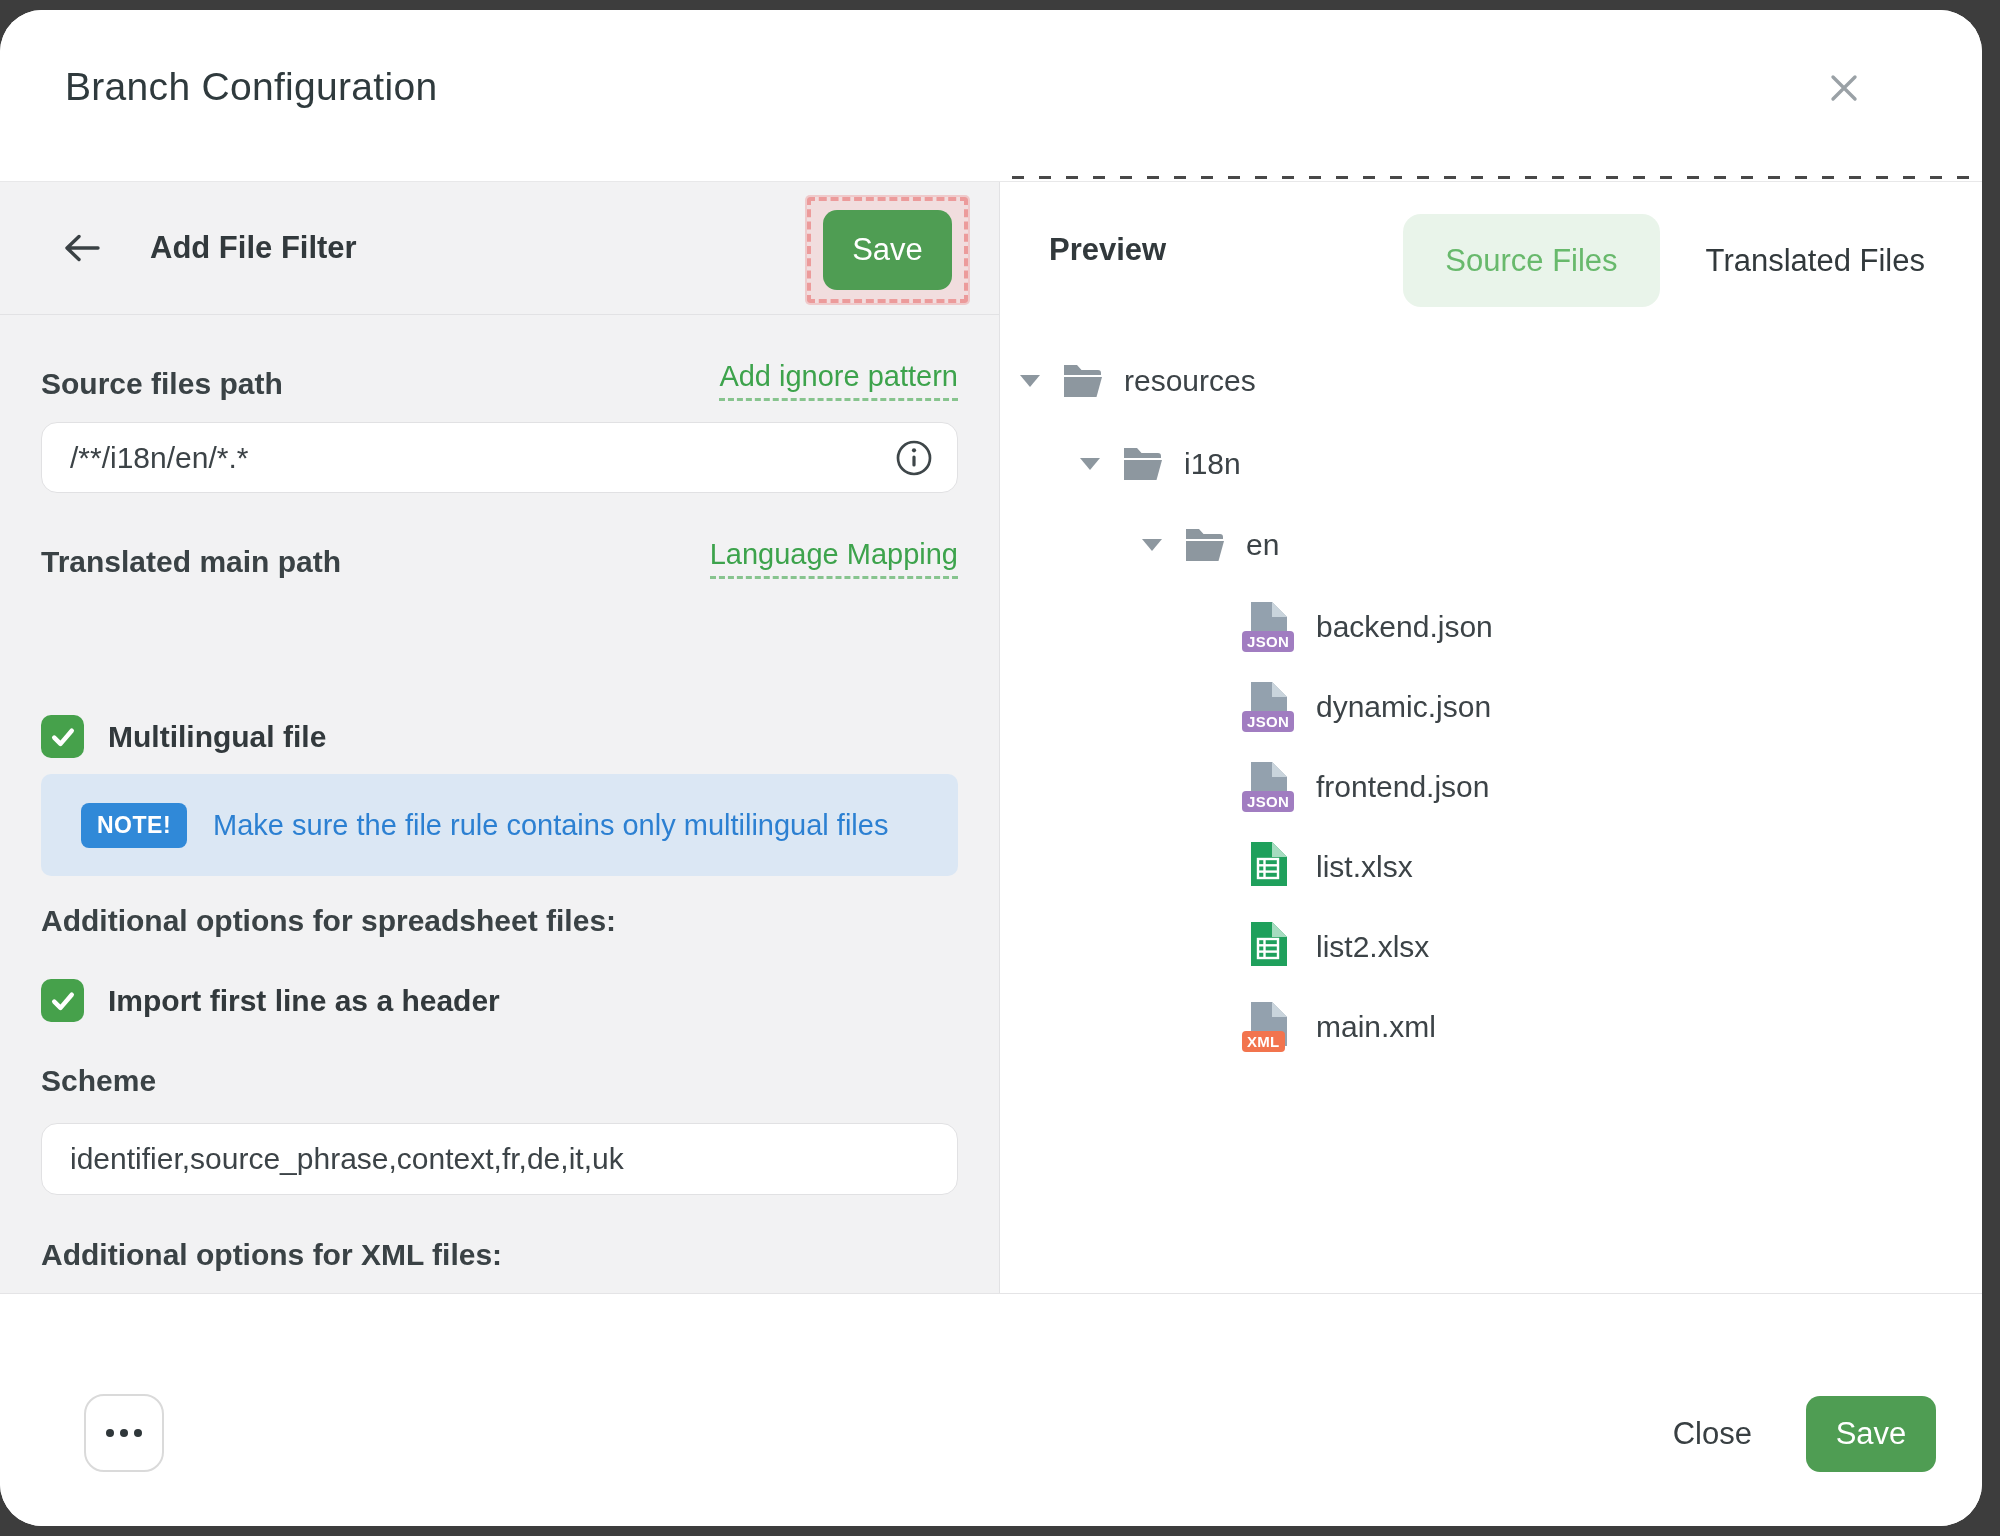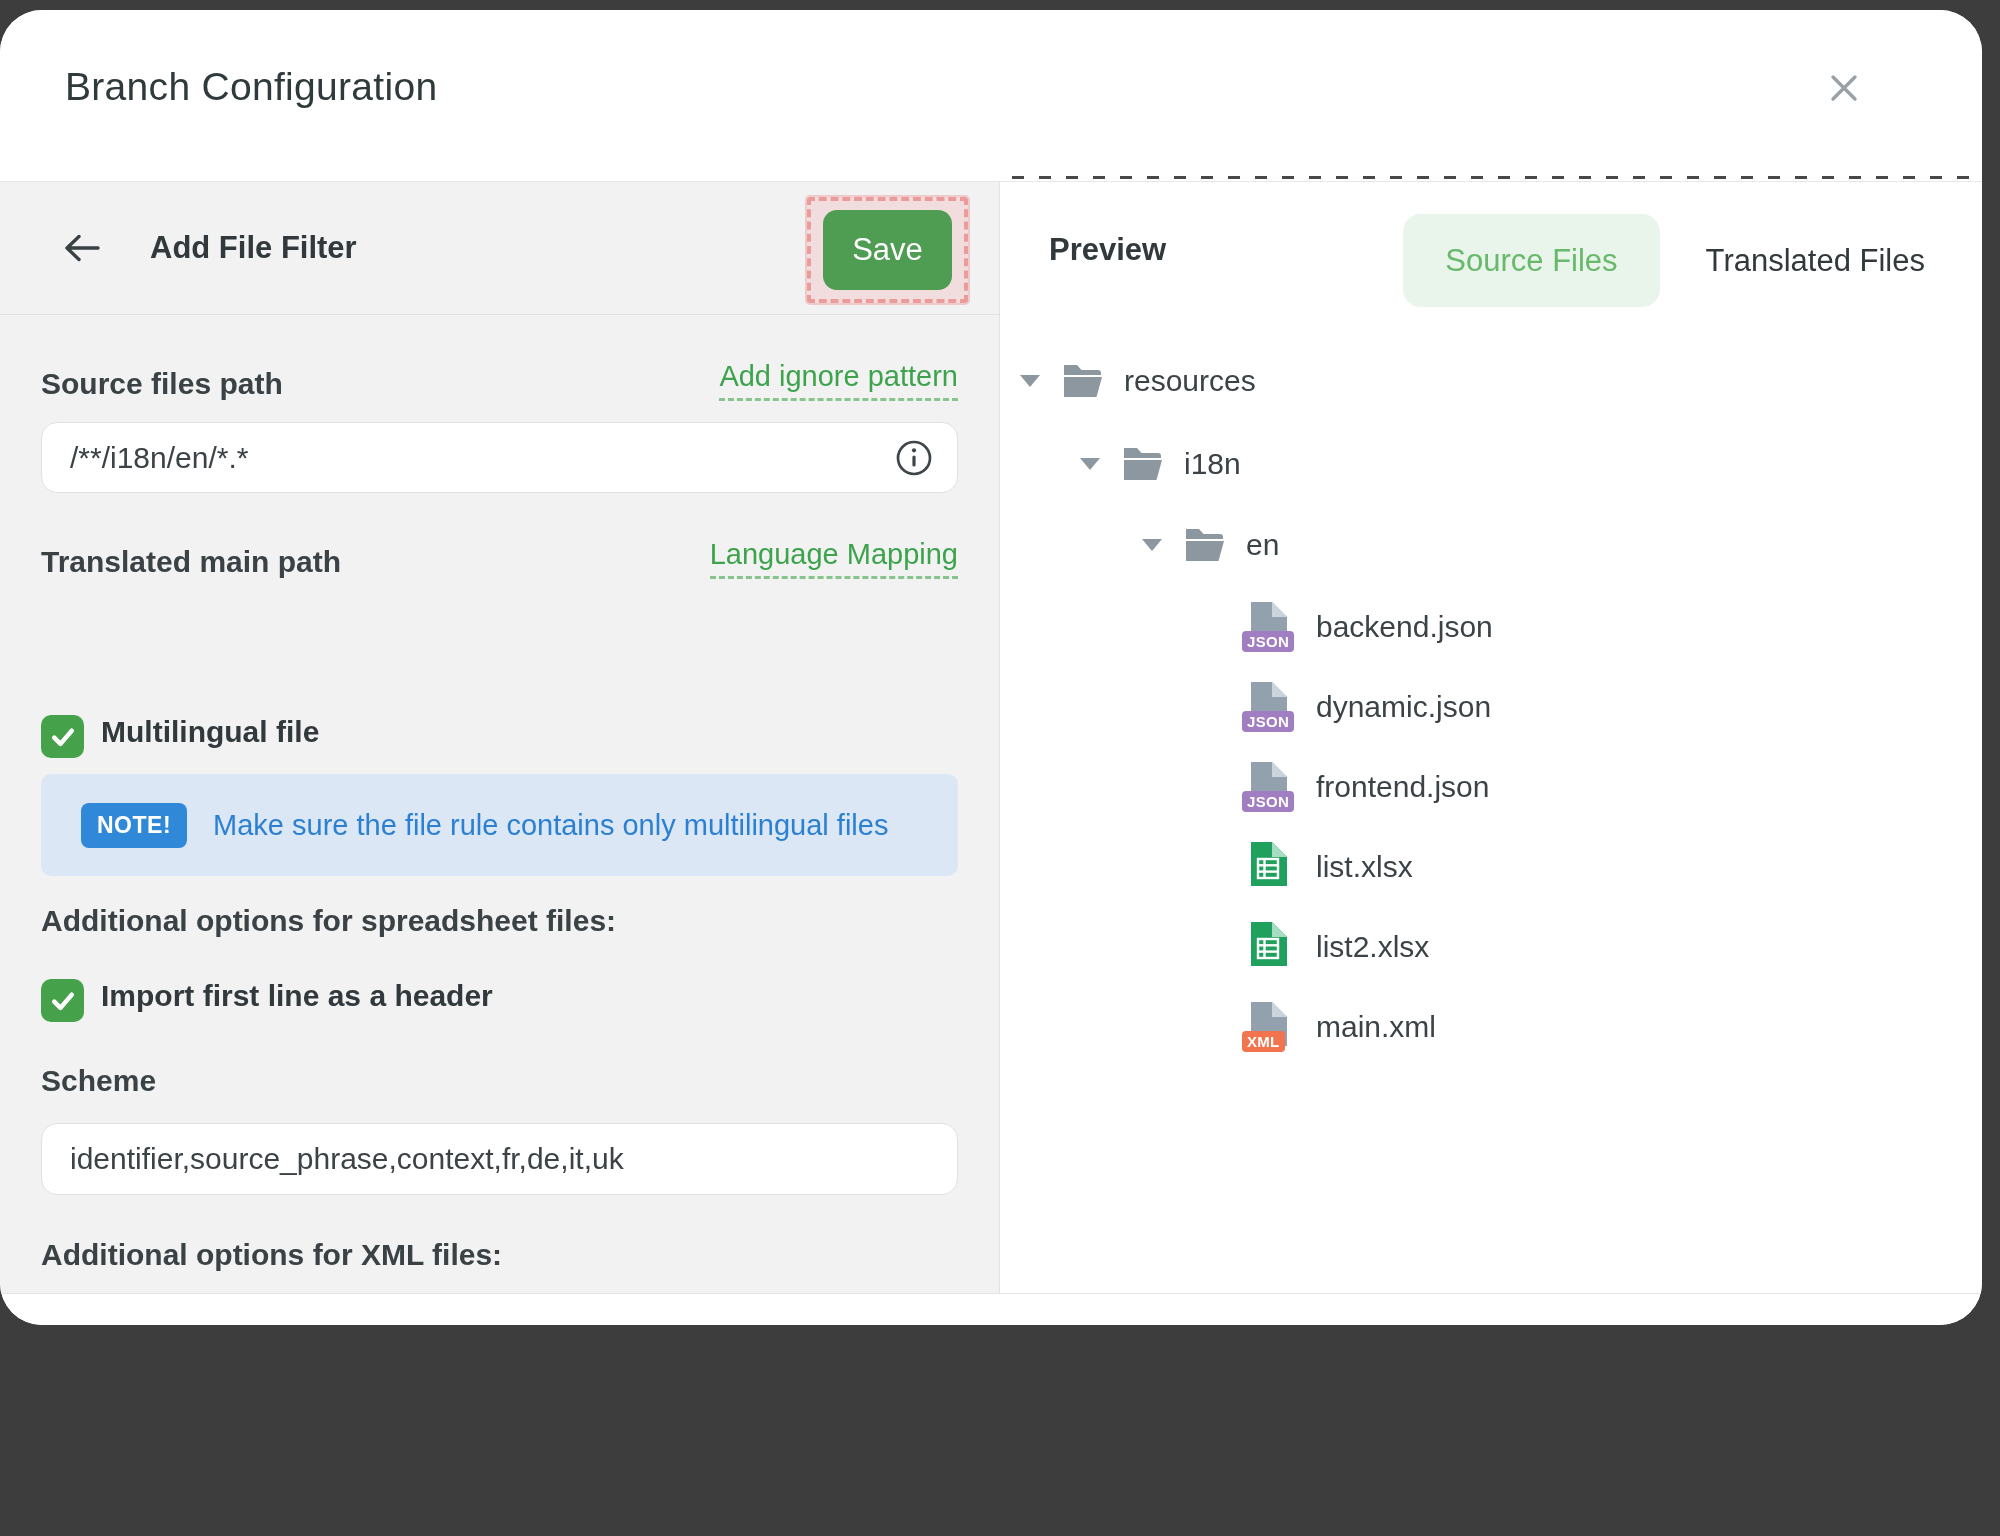--- a/index.html
+++ b/index.html
@@ -1,19 +1,19 @@
 <!DOCTYPE html>
 <html><head>
 <meta charset="utf-8">
 <style>
   * { margin:0; padding:0; box-sizing:border-box; }
   html,body { width:2000px; height:1536px; overflow:hidden; background:#3d3d3d;
               font-family:"Liberation Sans","DejaVu Sans",sans-serif; }
 
-  .modal { position:absolute; left:0; top:10px; width:1982px; height:1315px;
+  .modal { position:absolute; left:0; top:10px; width:1982px; height:1516px;
            background:#fff; border-radius:42px; overflow:hidden; }
 
   
   .modal-header { position:absolute; left:0; top:0; width:100%; height:172px;
                   background:#fff; border-bottom:1px solid #e8e8e9; }
   .modal-title { position:absolute; left:65px; top:55px; font-size:39px; font-weight:500;
                  color:#2f3a3d; letter-spacing:.3px; }
   .close-btn { position:absolute; right:110px; top:50px; width:56px; height:56px;
                display:flex; align-items:center; justify-content:center; cursor:pointer; }
 
@@ -43,21 +43,21 @@
                 padding-bottom:5px; border-bottom:3px dashed rgba(77,171,88,.65); }
 
   .text-input-wrap { position:absolute; left:41px; width:917px; height:71px; background:#fff;
                      border:1px solid #e1e1e3; border-radius:16px; display:flex;
                      align-items:center; padding:0 24px 0 28px; }
   .text-input { flex:1; min-width:0; border:none; outline:none; background:transparent;
                 font-size:30px; color:#3c4347; font-family:inherit; white-space:nowrap;
                 overflow:hidden; text-overflow:clip; }
   .info-icon { flex:0 0 auto; width:38px; height:38px; margin-left:14px; cursor:pointer; }
 
-  .checkbox-row { position:absolute; left:41px; display:flex; align-items:flex-start; gap:17px; }
+  .checkbox-row { position:absolute; left:41px; display:flex; align-items:center; gap:24px; }
   .checkbox { width:43px; height:43px; border-radius:10px; background:#46a14b;
               display:flex; align-items:center; justify-content:center; cursor:pointer; }
   .checkbox-label { font-size:30px; font-weight:600; color:#32393c; }
 
   .note-box { position:absolute; left:41px; top:592px; width:917px; height:102px;
               background:#dbe7f4; border-radius:10px; display:flex; align-items:center;
               padding:0 40px; gap:26px; }
   .note-badge { background:#3089d8; color:#fff; font-size:23px; font-weight:700;
                 padding:9px 16px; border-radius:8px; letter-spacing:.5px; flex:0 0 auto; }
   .note-text { color:#2c80d2; font-size:29px; font-weight:500; }

